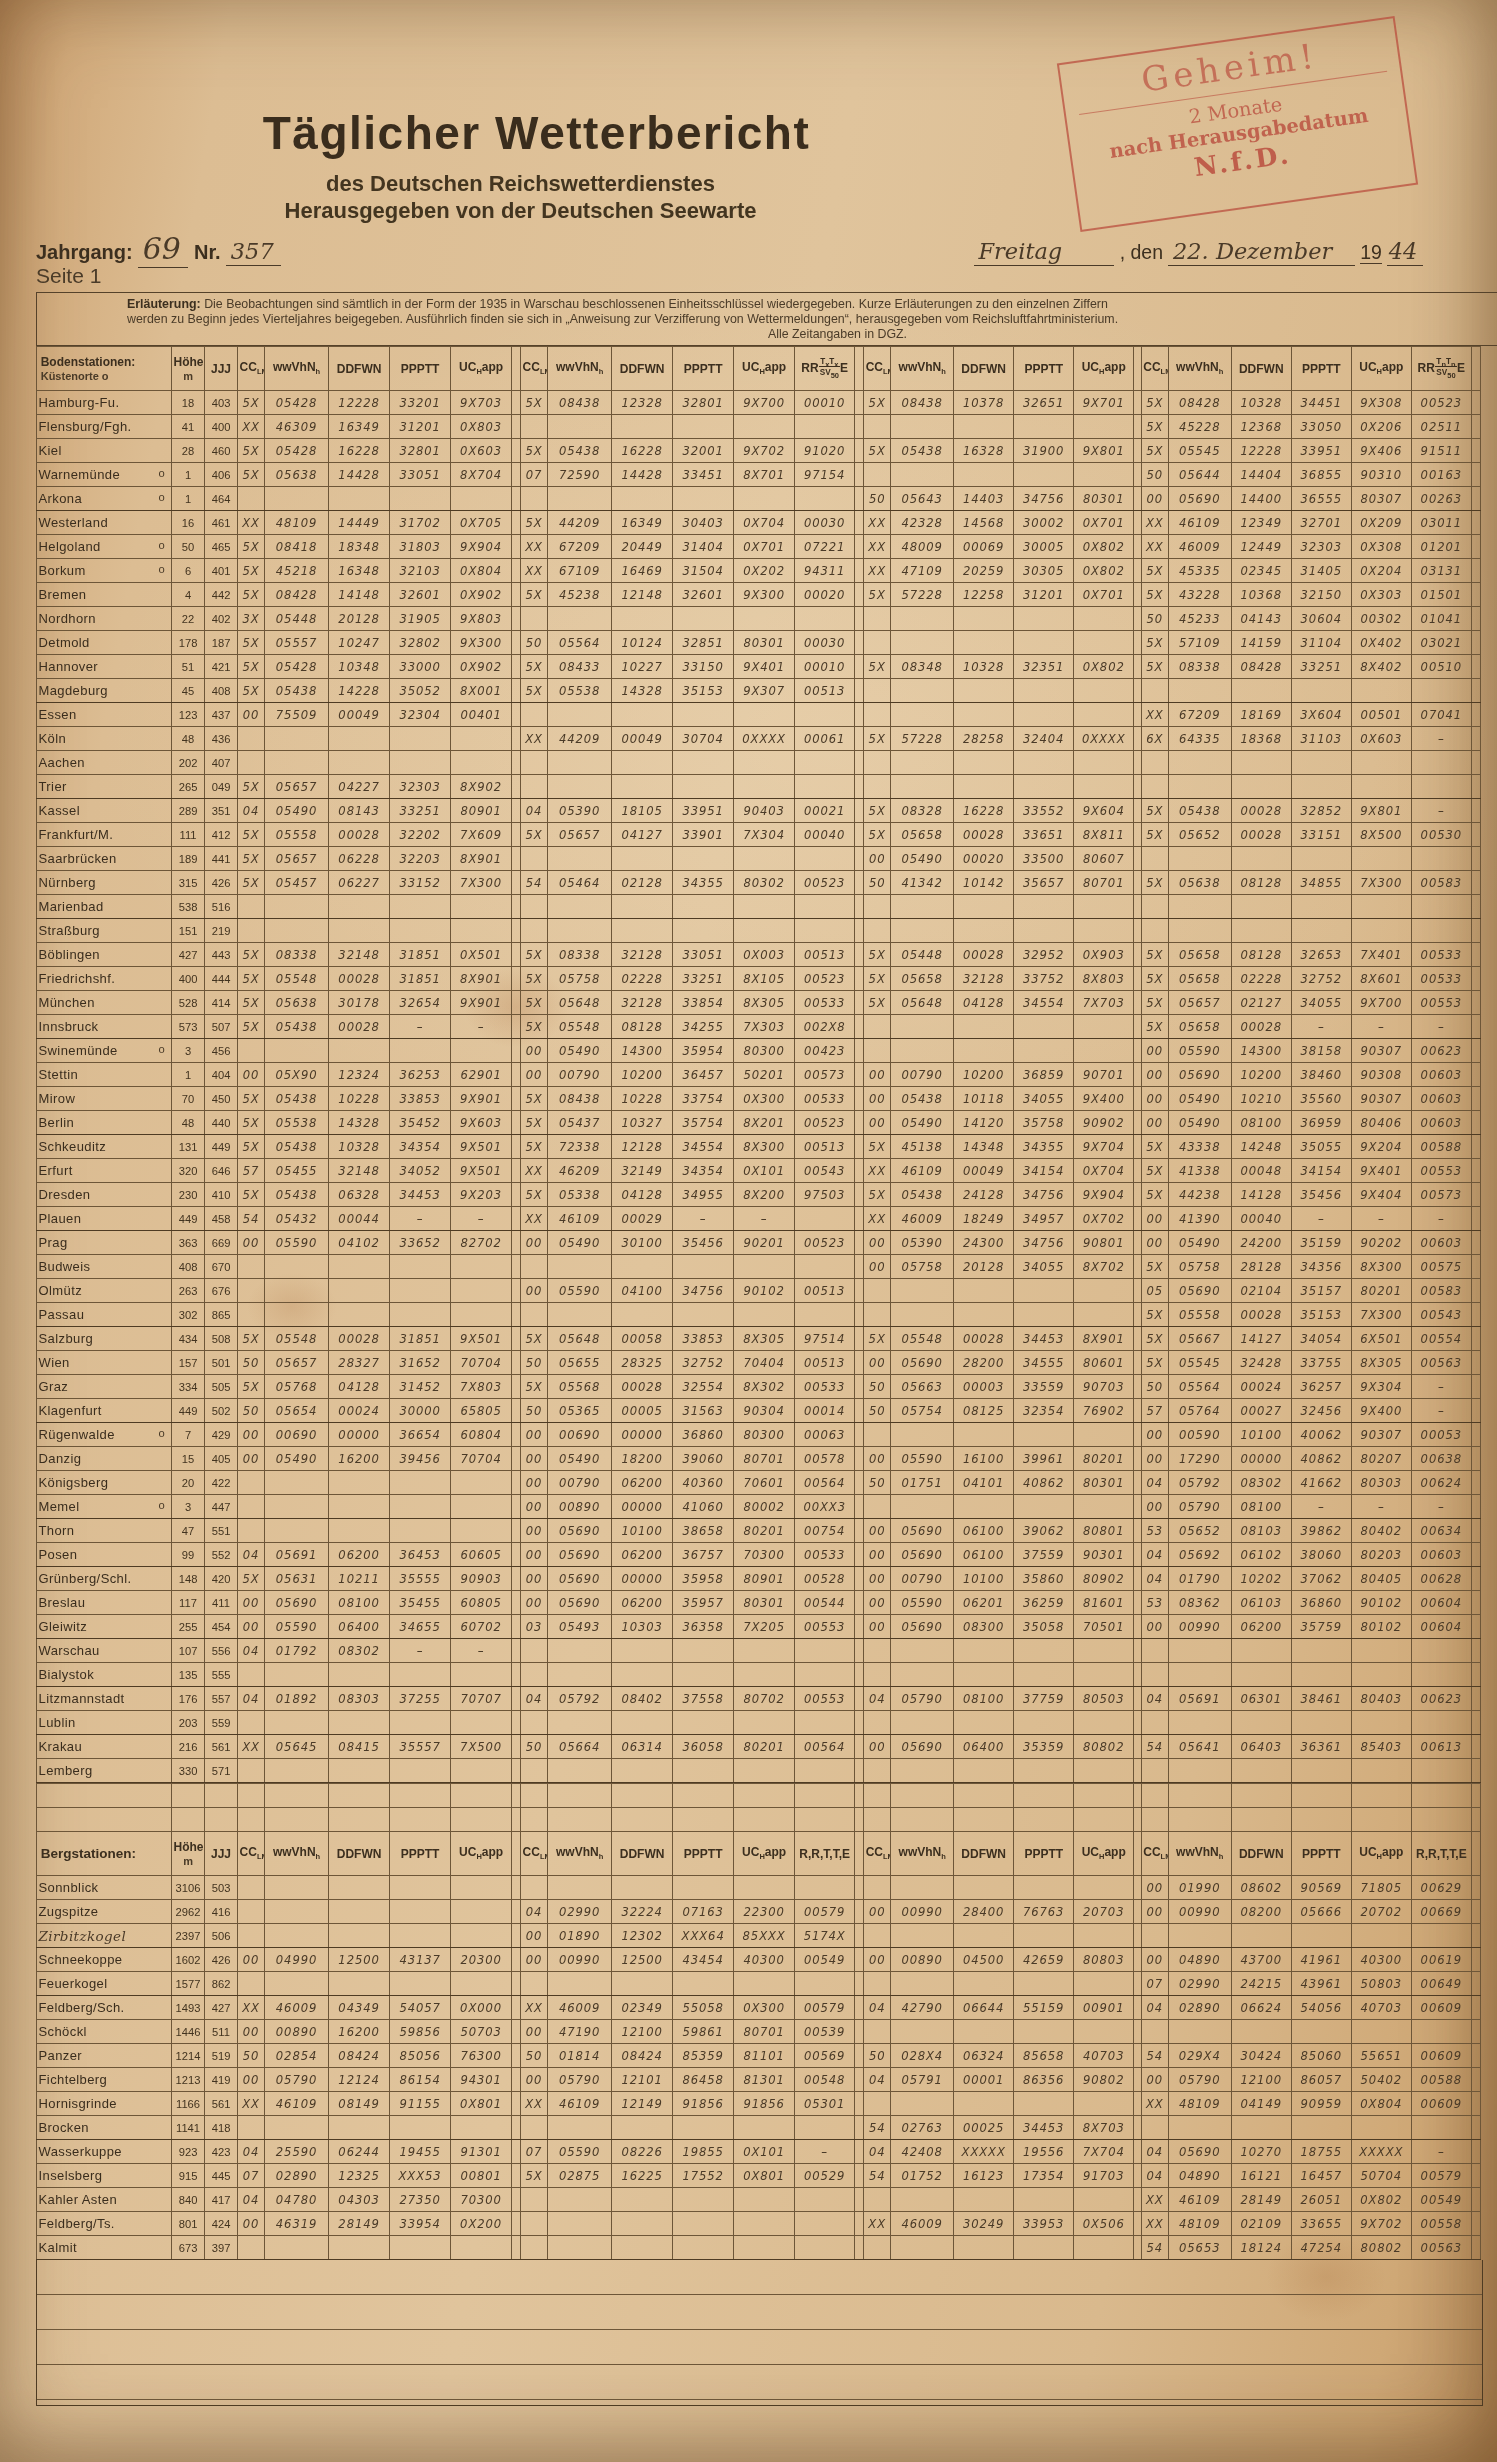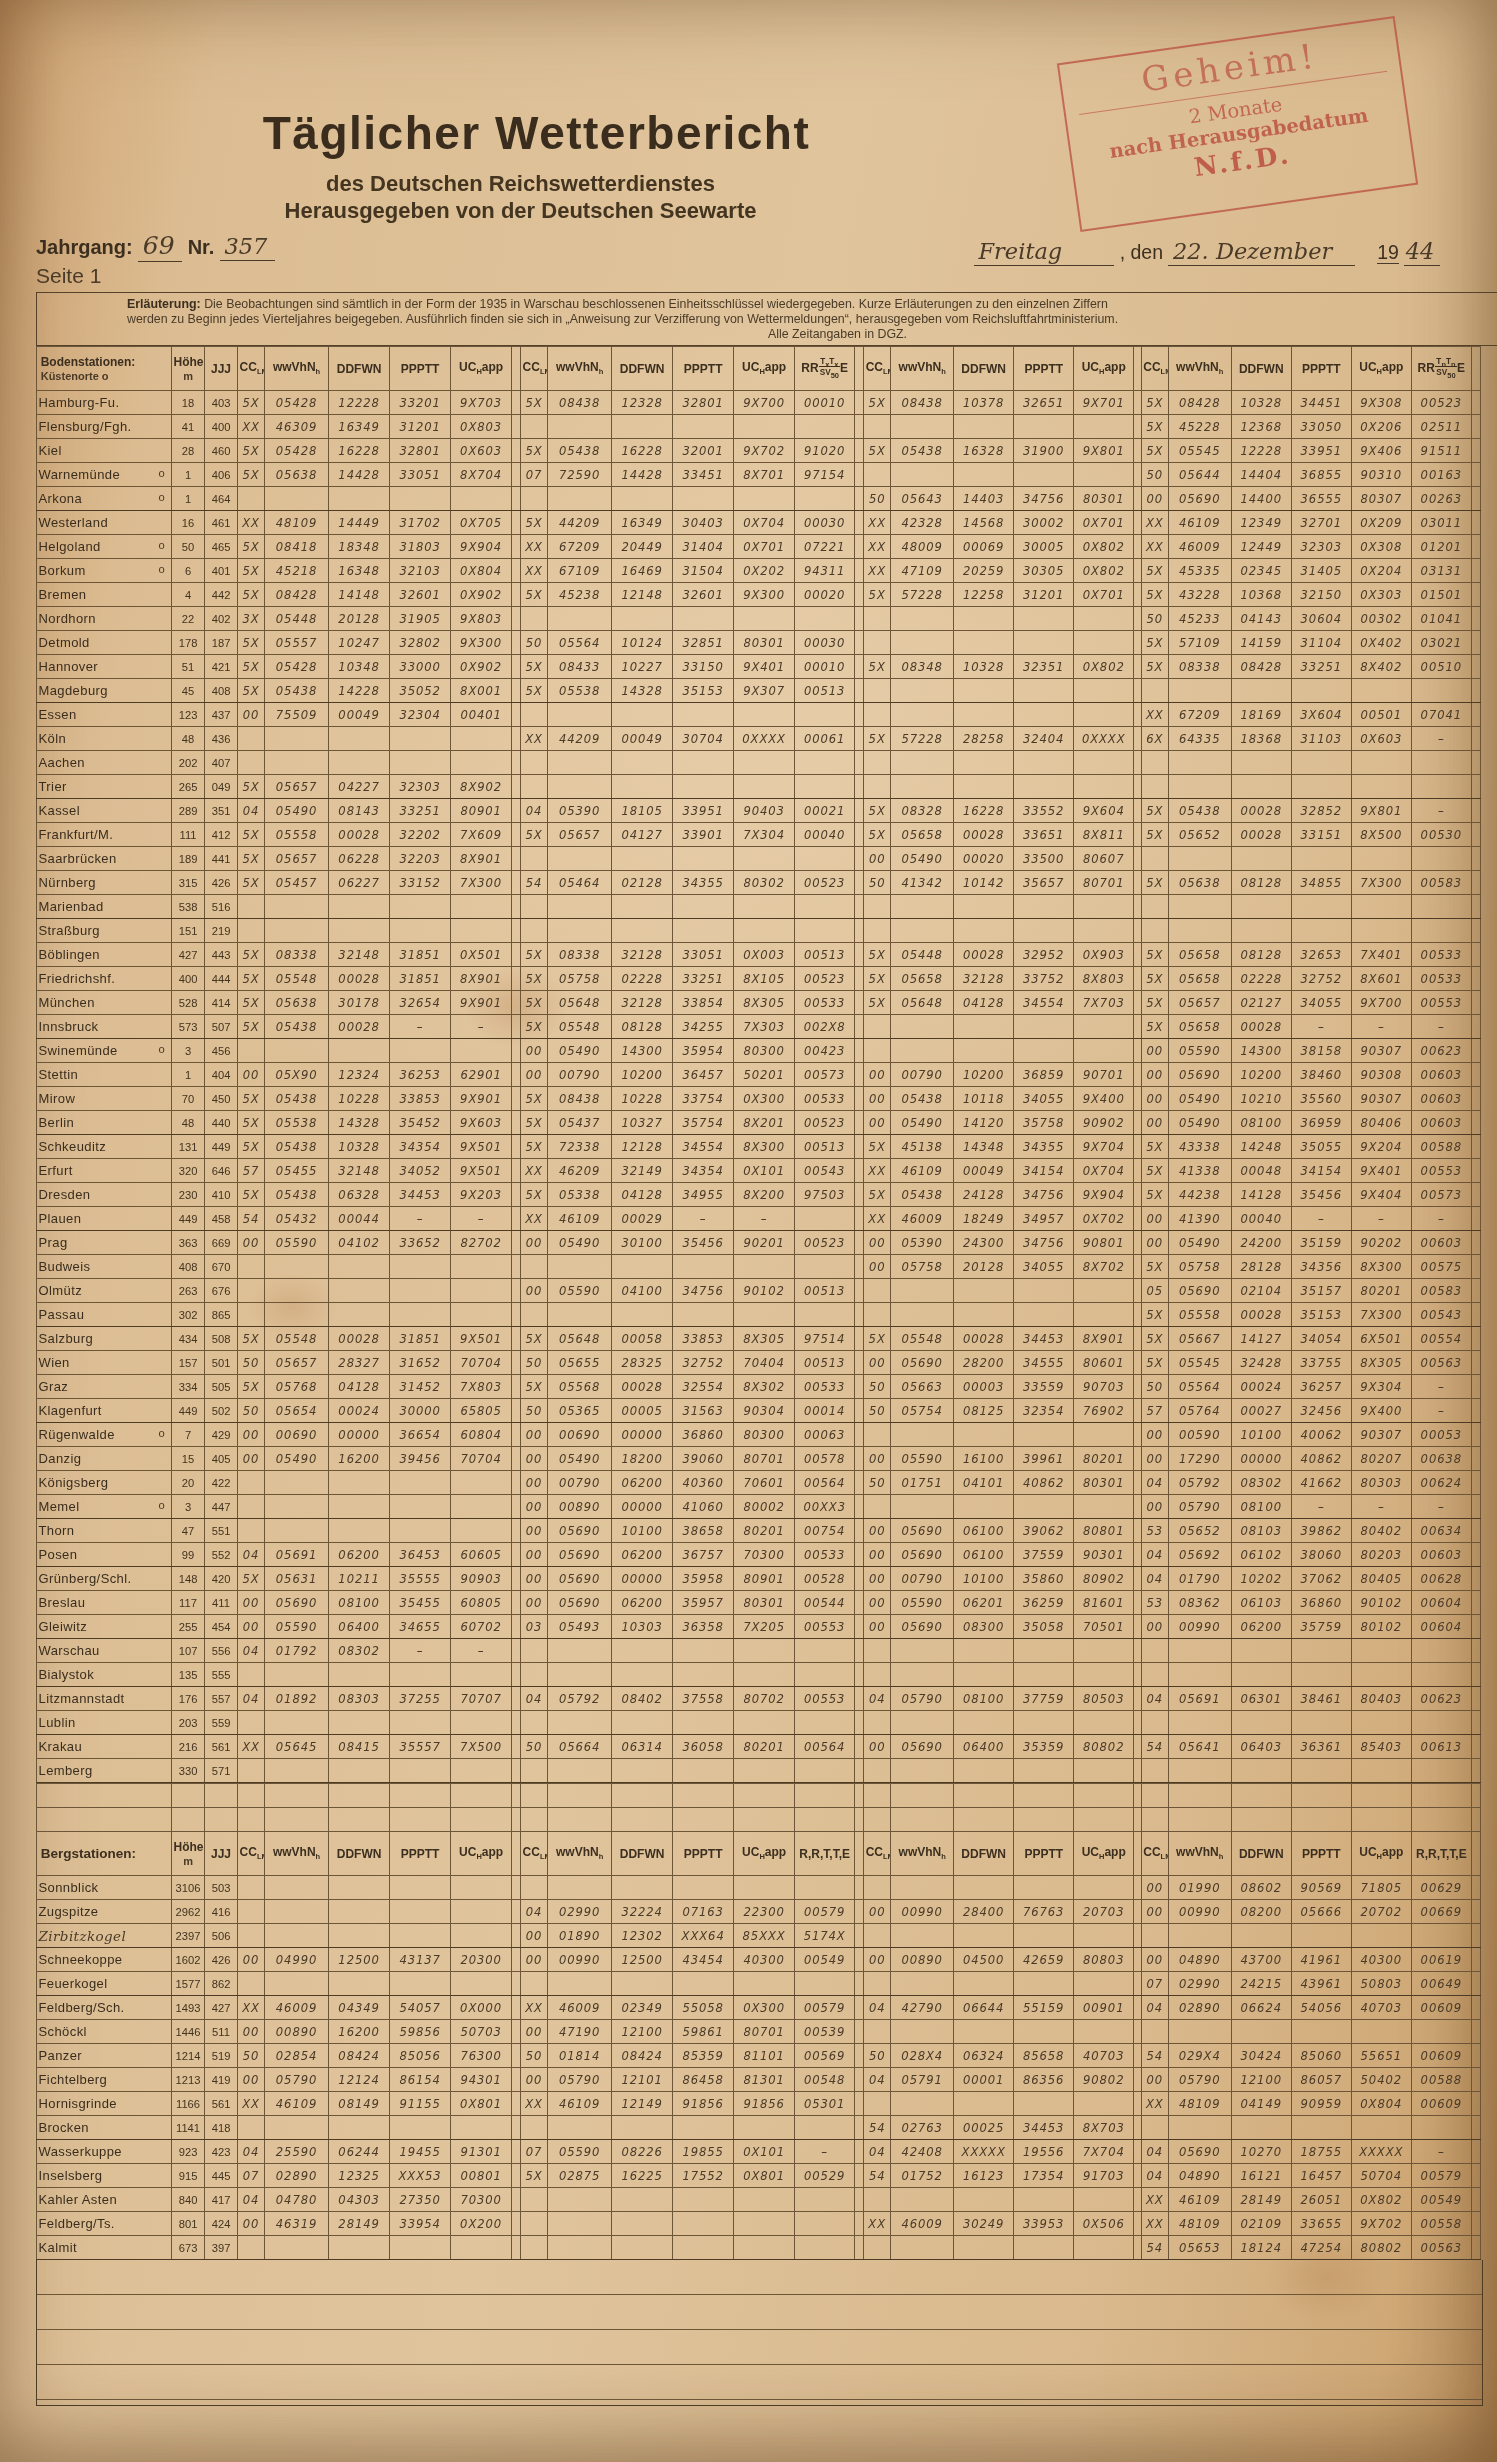--- a/index.html
+++ b/index.html
@@ -78,31 +78,31 @@
   <div class="stain s1"></div>
   <div class="stain s2"></div>
   <div class="stain s3"></div>
 
   <div class="title">Täglicher Wetterbericht</div>
   <div class="sub1">des Deutschen Reichswetterdienstes</div>
   <div class="sub2">Herausgegeben von der Deutschen Seewarte</div>
 
   <div class="jahr">
     <span>Jahrgang:</span>
-    <span class="hwx u" style="font-size:25px;text-align:right;">69</span>
+    <span class="hwx u" style="font-size:30px;text-align:right;">69</span>
     <span>Nr.</span>
     <span class="hwx u" style="font-size:22.5px;">357</span>
   </div>
   <div class="seite">Seite 1</div>
 
   <div class="dateline">
     <span class="hwx u" style="padding-right:52px;font-style:italic;">Freitag</span>
     <span>, den</span>
     <span class="hwx u" style="padding-right:22.5px;">22. Dezember</span>
-    <span style="border-bottom:1.5px solid #4a3a28;margin-left:17px;">19</span>
+    <span style="border-bottom:1.5px solid #4a3a28;">19</span>
     <span class="hwx u" style="padding:0 6px 0.7px 1.5px;">44</span>
   </div>
 
   <div class="stamp">
     <div class="l1">Geheim!</div>
     <div class="hrln"></div>
     <div class="l2">2 Monate</div>
     <div class="l3">nach Herausgabedatum</div>
     <div class="l4">N.f.D.</div>
   </div>

